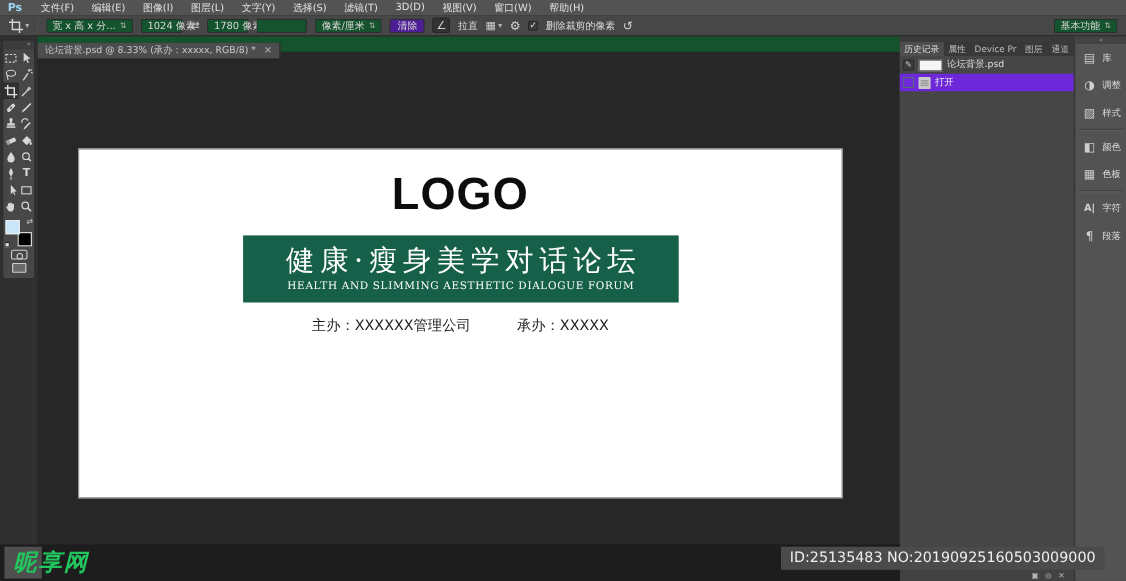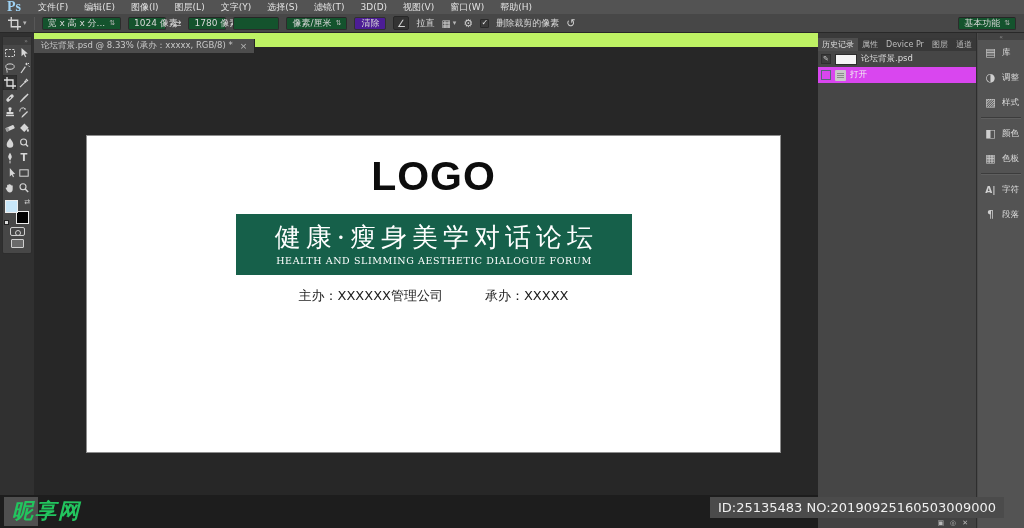--- a/index.html
+++ b/index.html
@@ -5,21 +5,21 @@
   * { margin:0; padding:0; box-sizing:border-box; }
   html,body { width:1024px; height:528px; }
   body {
     position:relative; overflow:hidden; background:#272727;
     font-family:"DejaVu Sans","Liberation Sans",sans-serif;
     -webkit-font-smoothing:antialiased;
   }
   
   .menubar { position:absolute; top:0; left:0; right:0; height:14px; background:#535353;
     display:flex; align-items:center; font-size:9px; color:#e2e2e2; z-index:6; }
-  .ps-badge { color:#9fd3f5; font-weight:bold; font-size:14px; padding:0 9px 0 7px; letter-spacing:0;font-family:Liberation Serif, serif; }
+  .ps-badge { color:#9fd3f5; font-weight:bold; font-size:10px; padding:0 9px 0 7px; letter-spacing:0; }
   .menu-item { padding:0 8px; white-space:nowrap; }
   
   .optionsbar { position:absolute; top:14px; left:0; right:0; height:19px; background:#474747;
     border-bottom:1px solid #282828; display:flex; align-items:center; gap:7px;
     font-size:9px; color:#d8d8d8; padding:0 8px; z-index:6; }
   .tool-chip { display:flex; align-items:center; gap:2px; }
   .sep { width:1px; height:13px; background:#3a3a3a; border-right:1px solid #575757; }
   .obox { background:#14532d; border:1px solid #2c2c2c; border-top-color:#262626;
     border-radius:2px; height:13px; display:flex; align-items:center; padding:0 5px;
     color:#d8d8d8; white-space:nowrap; }
@@ -48,26 +48,26 @@
   .fg { position:absolute; left:1px; top:1px; width:13px; height:13px; border:1px solid #ededed; }
   .bg { position:absolute; right:1px; bottom:1px; width:13px; height:13px; border:1px solid #ededed; }
   .mini-reset { position:absolute; left:0; bottom:0; width:5px; height:5px; background:#dcdcdc; border:1px solid #222; }
   .mini-swap { position:absolute; right:0; top:-1px; font-size:7px; color:#cfcfcf; }
   .bottom-tools { display:flex; flex-direction:column; align-items:center; gap:3px; padding-bottom:5px; }
   .qmask { width:15px; height:9px; border:1px solid #cfcfcf; border-radius:2px; position:relative; }
   .qmask::after { content:""; position:absolute; left:4.5px; top:1.5px; width:4px; height:4px;
     border:1px solid #cfcfcf; border-radius:50%; }
   .scrmode { width:13px; height:9px; border:1px solid #cfcfcf; border-radius:1px; background:#6a6a6a; }
   
-  .tabstrip { position:absolute; left:34px; top:33px; width:784px; height:14px; background:#bef264; z-index:4; }
+  .tabstrip { position:absolute; left:34px; top:33px; width:784px; height:14px; background:#14532d; z-index:4; }
   .doctab { display:inline-flex; align-items:center; gap:7px; height:14px; background:#4d4d4d;
     color:#c9c9c9; font-size:8.5px; padding:0 7px; border-right:1px solid #242424; white-space:nowrap; }
   .doctab .close { color:#b5b5b5; font-size:9px; }
   .canvas { position:absolute; left:34px; top:47px; width:784px; bottom:0; background:#272727; }
-  .artboard { position:absolute; left:52px; top:88px; width:695px; height:318px; background:#ffffff;
+  .artboard { position:absolute; left:37px; top:88px; width:695px; height:318px; background:#ffffff;
     border:1px solid #8d8d8d; }
   .logo-text { position:absolute; top:17px; left:0; right:0; text-align:center;
     font-size:41px; font-weight:bold; letter-spacing:1px; color:#0d0d0d;
     font-family:"Liberation Sans","DejaVu Sans",sans-serif; }
   .banner { position:absolute; top:78px; left:149px; width:396px; height:61px;
     display:flex; flex-direction:column; align-items:center; justify-content:center; color:#fff; }
   .banner-title { font-family:"DejaVu Serif","Liberation Serif",serif; font-size:26px;
     letter-spacing:5px; margin-right:-5px; line-height:1.1; white-space:nowrap; }
   .banner-sub { font-family:"DejaVu Serif","Liberation Serif",serif; font-size:9.5px;
     letter-spacing:0.6px; margin-top:3px; white-space:nowrap; }
@@ -79,21 +79,21 @@
   .panel-topbar { height:5px; background:#3a3a3a; }
   .ptabs { height:13px; background:#383838; display:flex; align-items:flex-end; font-size:8px; color:#bdbdbd;
     white-space:nowrap; overflow:hidden; }
   .ptab { padding:0 4px; height:13px; display:flex; align-items:center; }
   .ptab.active { background:#4e4e4e; color:#dcdcdc; }
   .histbody { position:absolute; top:18px; left:0; right:0; bottom:10px; background:#464646; }
   .hrow { height:16px; display:flex; align-items:center; gap:4px; font-size:8.5px; color:#dedede; padding:0 3px; }
   .hrow .srcbox { width:10px; height:10px; background:#3c3c3c; border:1px solid #2e2e2e;
     display:flex; align-items:center; justify-content:center; font-size:7px; color:#cfcfcf; }
   .hrow .thumb { width:22px; height:11px; background:#f5f5f5; border:1px solid #2c2c2c; }
-  .hrow.selected { background:#d946ef; color:#f2f2f2; }
+  .hrow.selected { background:#6d28d9; color:#f2f2f2; }
   .hrow .docicon { width:11px; height:11px; background:#c9c9c9; border-radius:1px; position:relative; }
   .hrow .docicon::after { content:""; position:absolute; left:2px; top:3px; width:7px; height:1px;
     background:#8a8a8a; box-shadow:0 2px 0 #8a8a8a, 0 4px 0 #8a8a8a; }
   .histfoot { position:absolute; bottom:0; height:10px; left:0; right:0; background:#424242;
     display:flex; align-items:center; justify-content:flex-end; gap:6px; padding-right:8px;
     font-size:7px; color:#b8b8b8; }
   .dock { position:absolute; right:0; top:0; width:46px; bottom:0; background:#535353; }
   .dock-head { height:7px; background:#434343; color:#9a9a9a; font-size:6px; text-align:center; line-height:7px; }
   .dock-item { height:25px; display:flex; align-items:center; gap:5px; padding-left:6px; }
   .dock-item .dglyph { font-size:11px; color:#cfcfcf; width:13px; text-align:center; }

